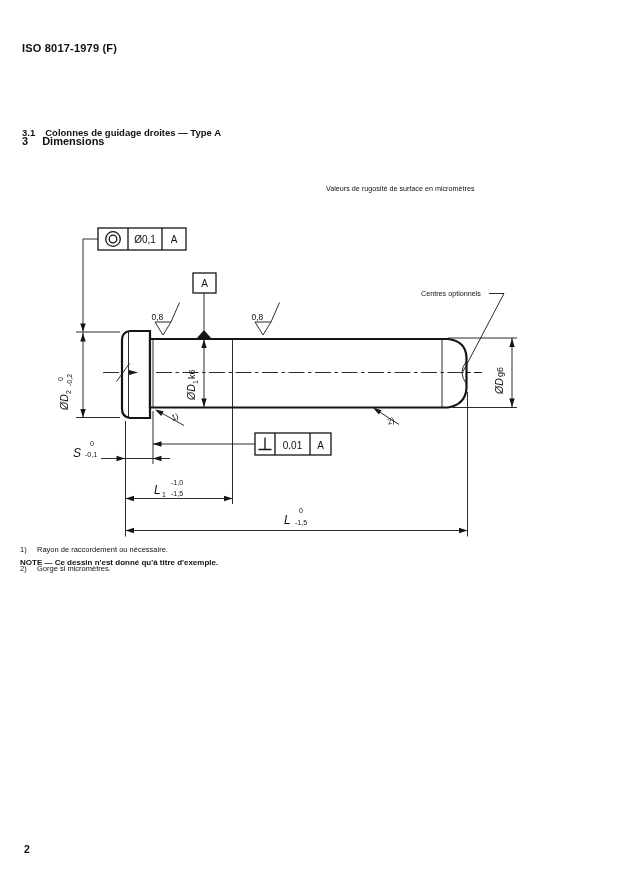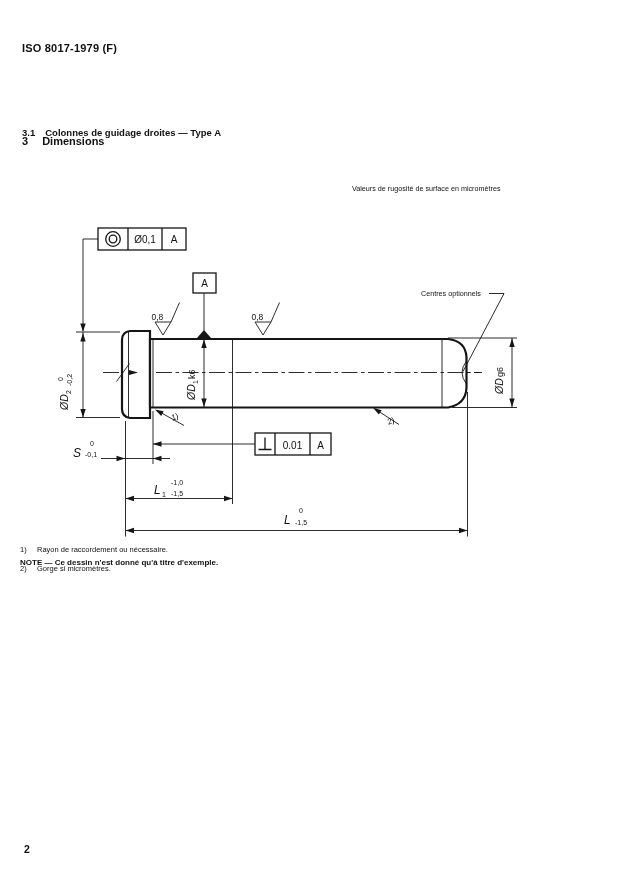--- a/index.html
+++ b/index.html
@@ -41,21 +41,21 @@
   <div class="abs hdr" style="left:22px; top:42px;">ISO 8017-1979 (F)</div>
 
   <div class="abs sec" style="left:22px; top:99px;margin-top:36px;">
     <span>3</span><span style="display:inline-block;width:14px;"></span><span>Dimensions</span>
   </div>
 
   <div class="abs subsec" style="left:22px; top:127px;">
     <span>3.1</span><span style="display:inline-block;width:10px;"></span><span>Colonnes de guidage droites — Type A</span>
   </div>
 
-  <div class="abs tiny" style="left:352px; top:184px;">Valeurs de rugosité de surface en micromètres</div>
+  <div class="abs tiny" style="left:326px; top:184px;">Valeurs de rugosité de surface en micromètres</div>
 
   <svg class="abs" style="left:0; top:0;" width="620" height="876" viewBox="0 0 620 876">
 
     <path d="M 103,372.5 H 482" class="ln" stroke-dasharray="16 3.5 3.5 3.5"></path>
 
     <path d="M 150,331 H 130 Q 122,332 122,340 V 409 Q 122,417 130,418 H 150 Z" class="ln-thick wfill"></path>
     <path d="M 128.5,331.5 V 417.5" class="ln"></path>
 
     <path d="M 150,339 H 448 Q 465.5,341 466.5,357 V 388 Q 465.5,404.5 448,407.5 H 150 Z" class="ln-thick wfill"></path>
     <path d="M 153,339 V 407.5" class="ln"></path>

